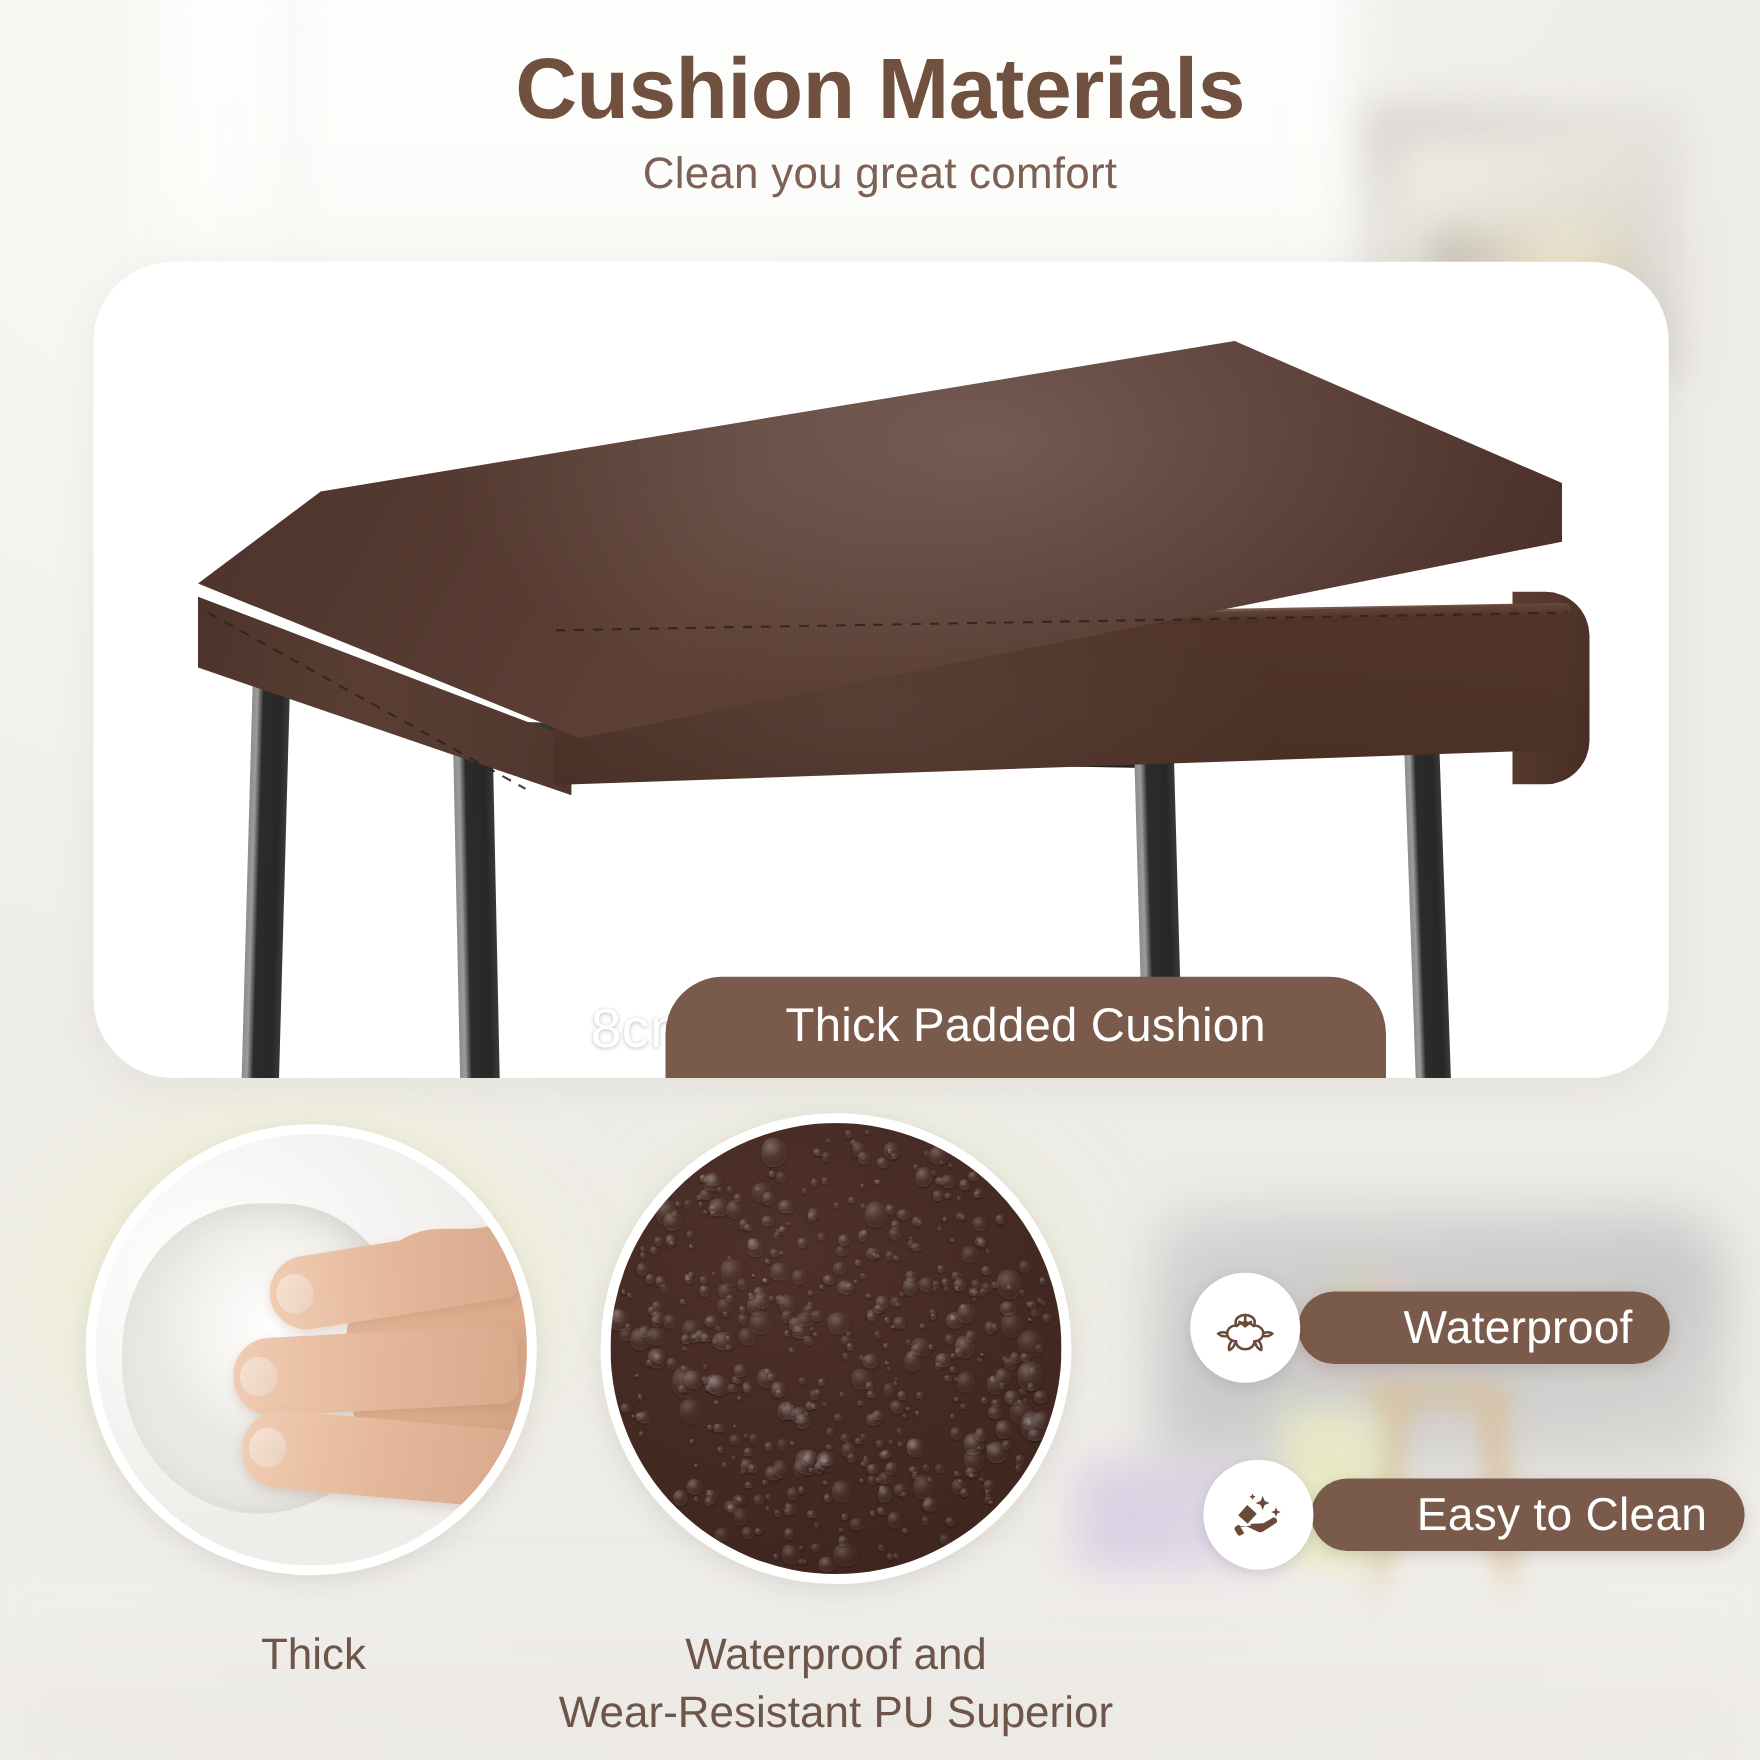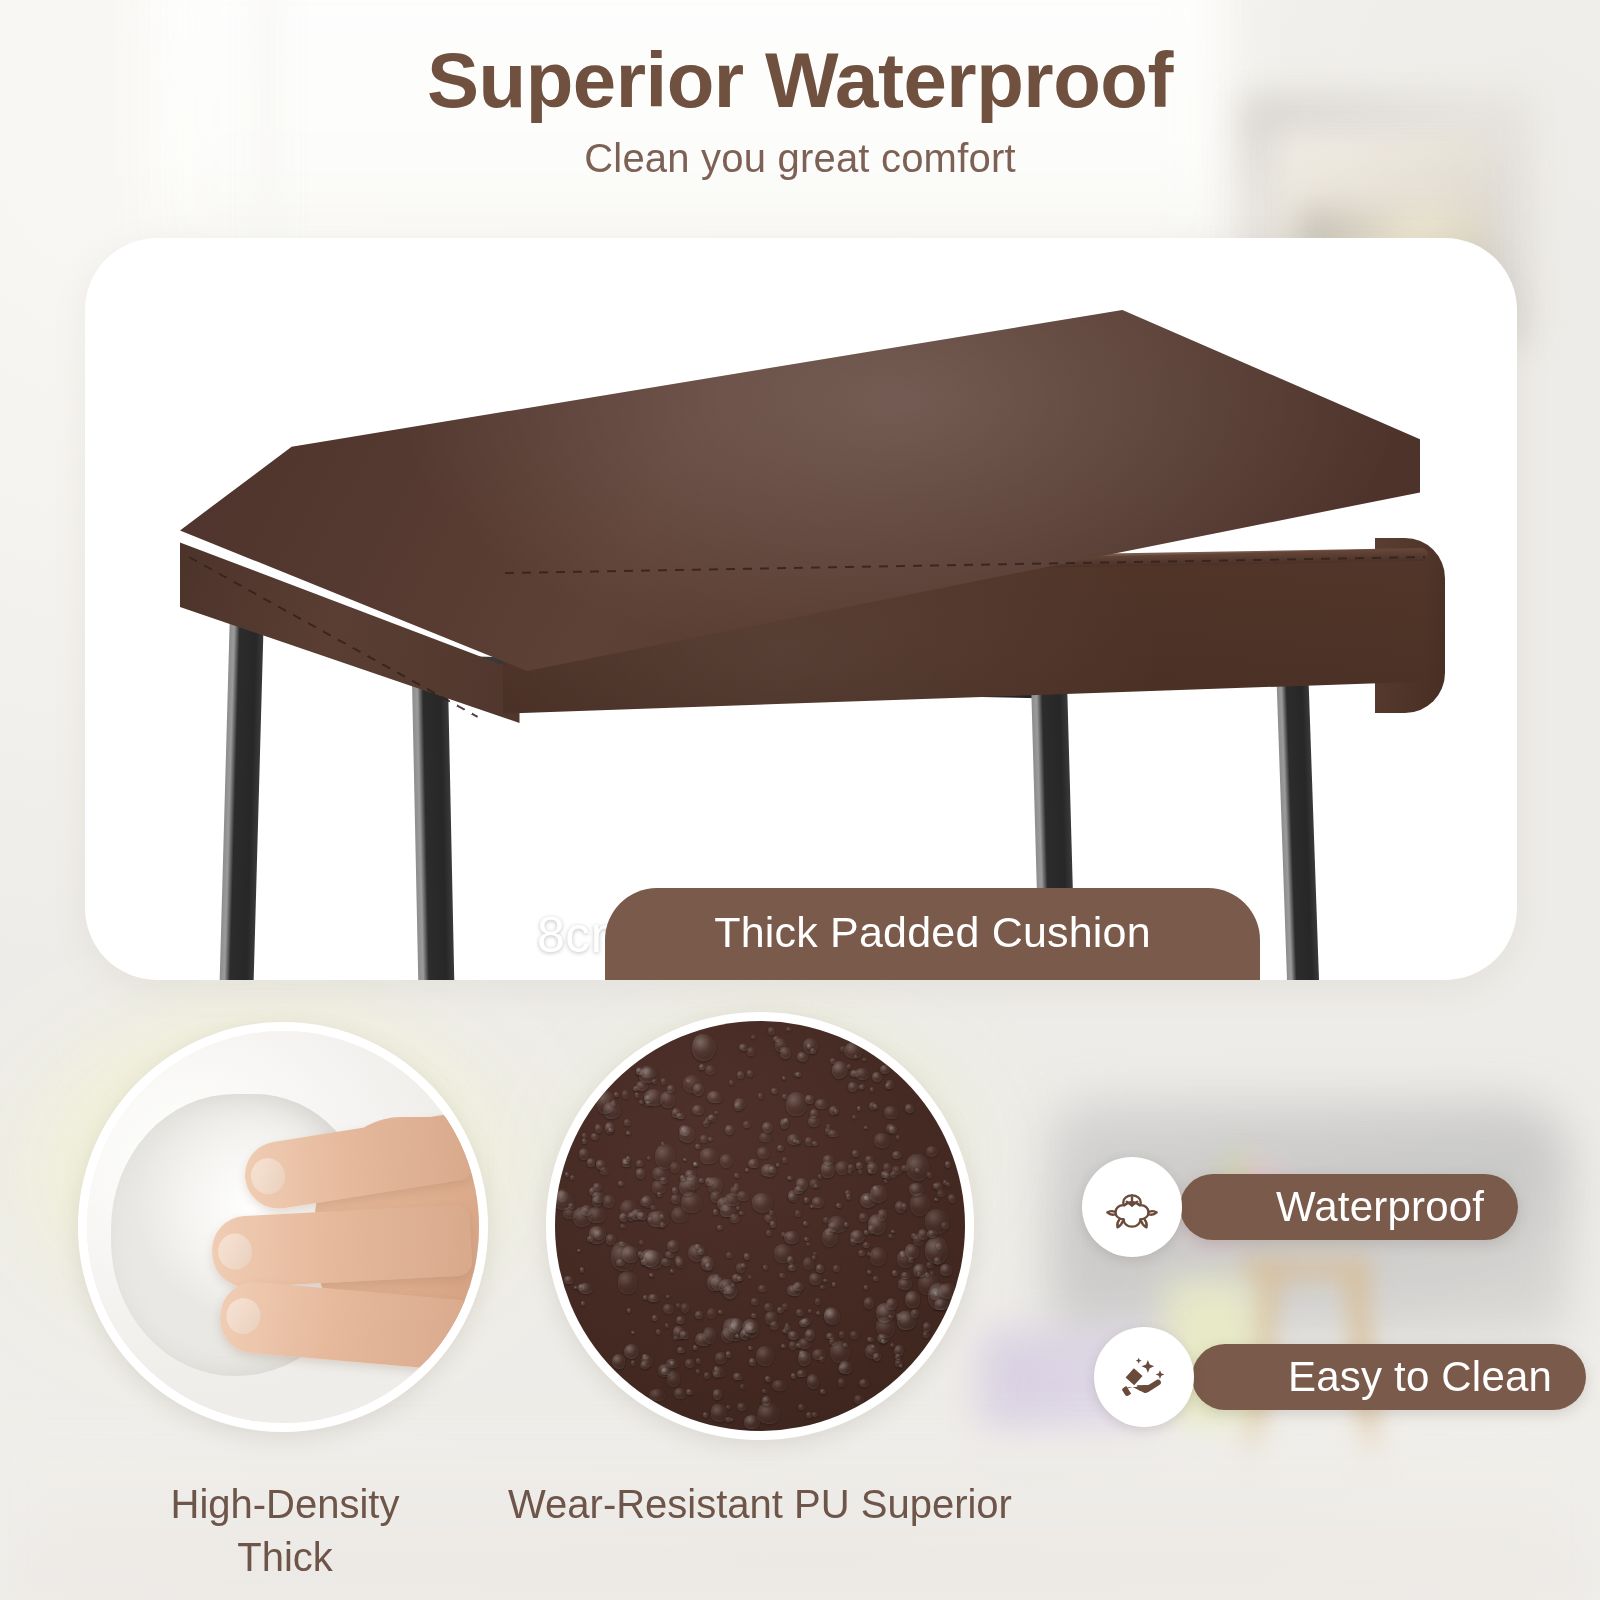--- a/index.html
+++ b/index.html
@@ -320,21 +320,21 @@
   <div class="bg-leaf"></div>
   <div class="bg-flower-a"></div>
   <div class="bg-flower-b"></div>
   <div class="bg-vase"></div>
   <div class="bg-purple"></div>
   <div class="bg-table"></div>
   <div class="bg-vignette"></div>
 </div>
 
 <div class="header">
-  <div class="title">Superior Waterproof</div>
+  <div class="title">Cushion Materials</div>
   <div class="subtitle">Clean you great comfort</div>
 </div>
 
 <div class="hero-card">
   <div class="stool">
 
     <div class="leg leg-front-left"></div>
     <div class="rail"></div>
     <div class="leg leg-front-mid"></div>
     <div class="leg leg-back-right"></div>
@@ -900,24 +900,24 @@
         <div class="drop" style="left: 92.8228%; top: 54.1812%; width: 1.51235%; height: 1.7781%; border-radius: 59.6567% 51.0454% 41.3105% 56.2731% / 52.8776% 40.9714% 59.7181% 60.7274%; opacity: 0.561191;"></div>
         <div class="drop" style="left: 16.4433%; top: 54.9982%; width: 4.14874%; height: 4.00892%; border-radius: 38.7278% 53.1348% 51.7752% 59.5588% / 59.7355% 40.4757% 56.0585% 52.0261%; opacity: 0.7477;"></div>
         <div class="drop" style="left: 54.843%; top: 23.7385%; width: 2.26413%; height: 2.6469%; border-radius: 56.6675% 47.3605% 51.6913% 45.5516% / 53.2393% 51.0978% 58.0221% 60.2004%; opacity: 0.866592;"></div>
         <div class="drop" style="left: 70.3187%; top: 78.5901%; width: 1.02648%; height: 0.817956%; border-radius: 50.3084% 61.4795% 47.7062% 50.664% / 62.3665% 59.32% 46.5249% 61.4169%; opacity: 0.759728;"></div>
         <div class="drop" style="left: 38.0993%; top: 62.4321%; width: 3.98605%; height: 3.40483%; border-radius: 40.1177% 61.8037% 61.8052% 59.6392% / 52.2281% 48.8659% 55.4354% 59.0834%; opacity: 0.64283;"></div>
       </div>
   </div>
 </div>
 
 <div class="caption cap-sponge">
-  <div>High-Density</div>
   <div>Thick</div>
 </div>
 <div class="caption cap-pu">
+  <div>Waterproof and</div>
   <div>Wear-Resistant PU Superior</div>
 </div>
 
 <div class="pill pill-comfortable">
   <div class="pill-icon">
     <svg viewBox="0 0 64 64" fill="none" stroke="#6A4A3A" stroke-width="2.4" stroke-linecap="round" stroke-linejoin="round">
       <path d="M32 20c-5 0-9 3-9 7 0 1 .2 2 .7 2.8"></path>
       <path d="M32 20c5 0 9 3 9 7 0 1-.2 2-.7 2.8"></path>
       <path d="M23 30c-4.5 0-8 3.3-8 7.3 0 4.2 3.6 7.4 8.3 7.4"></path>
       <path d="M41 30c4.5 0 8 3.3 8 7.3 0 4.2-3.6 7.4-8.3 7.4"></path>

